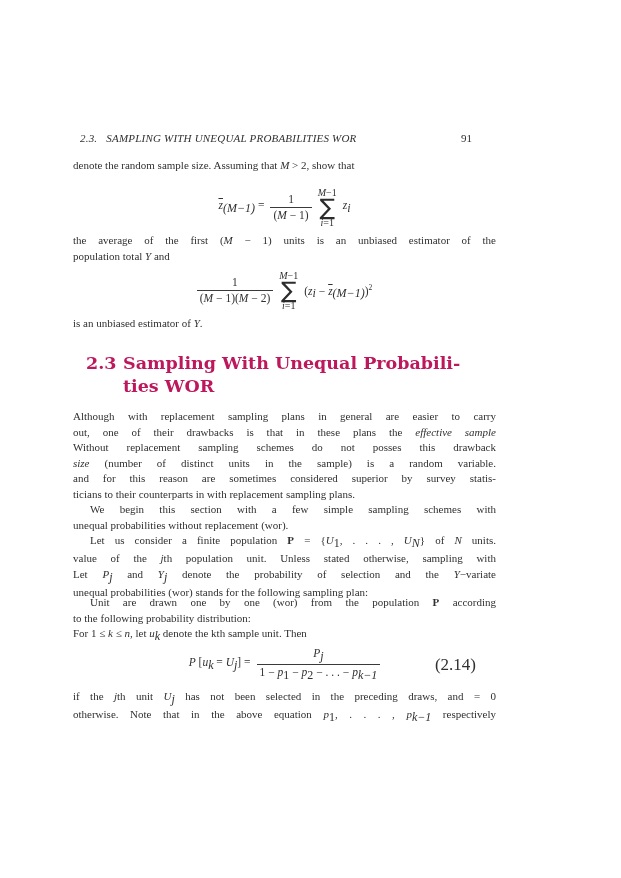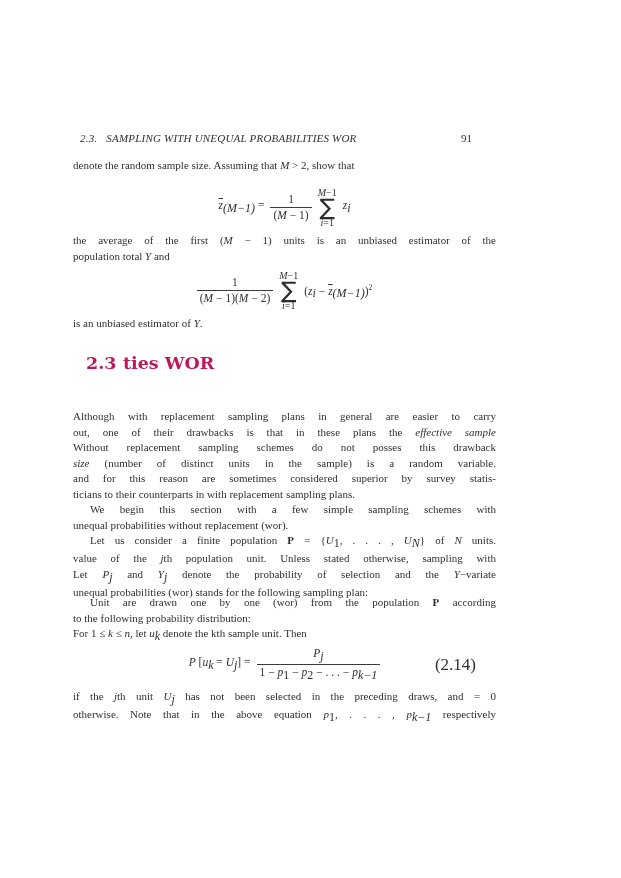--- a/index.html
+++ b/index.html
@@ -94,20 +94,21 @@
       <span>(<span class="s-i">z</span><span class="s-sub s-i">i</span> − <span class="s-i s-ol">z</span><span class="s-sub s-i">(M−1)</span>)<span class="s-sup">2</span></span>
     </div>
 
     <div class="block" style="top:316px">
       <div class="tline pend">is an unbiased estimator of <span class="s-i">Y</span>.</div>
     </div>
 
     <div class="sec-head">
       <span class="sec-num">2.3</span>
       <span class="sec-title">
+        <span style="display:block">Sampling With Unequal Probabili-</span>
         <span style="display:block">ties WOR</span>
       </span>
     </div>
 
     <div class="block" style="top:409px">
       <div class="tline">Although with replacement sampling plans in general are easier to carry</div>
       <div class="tline">out, one of their drawbacks is that in these plans the <span class="s-i">effective sample</span></div>
       <div class="tline">Without replacement sampling schemes do not posses this drawback</div>
       <div class="tline"><span class="s-i">size</span> (number of distinct units in the sample) is a random variable.</div>
       <div class="tline">and for this reason are sometimes considered superior by survey statis-</div>

